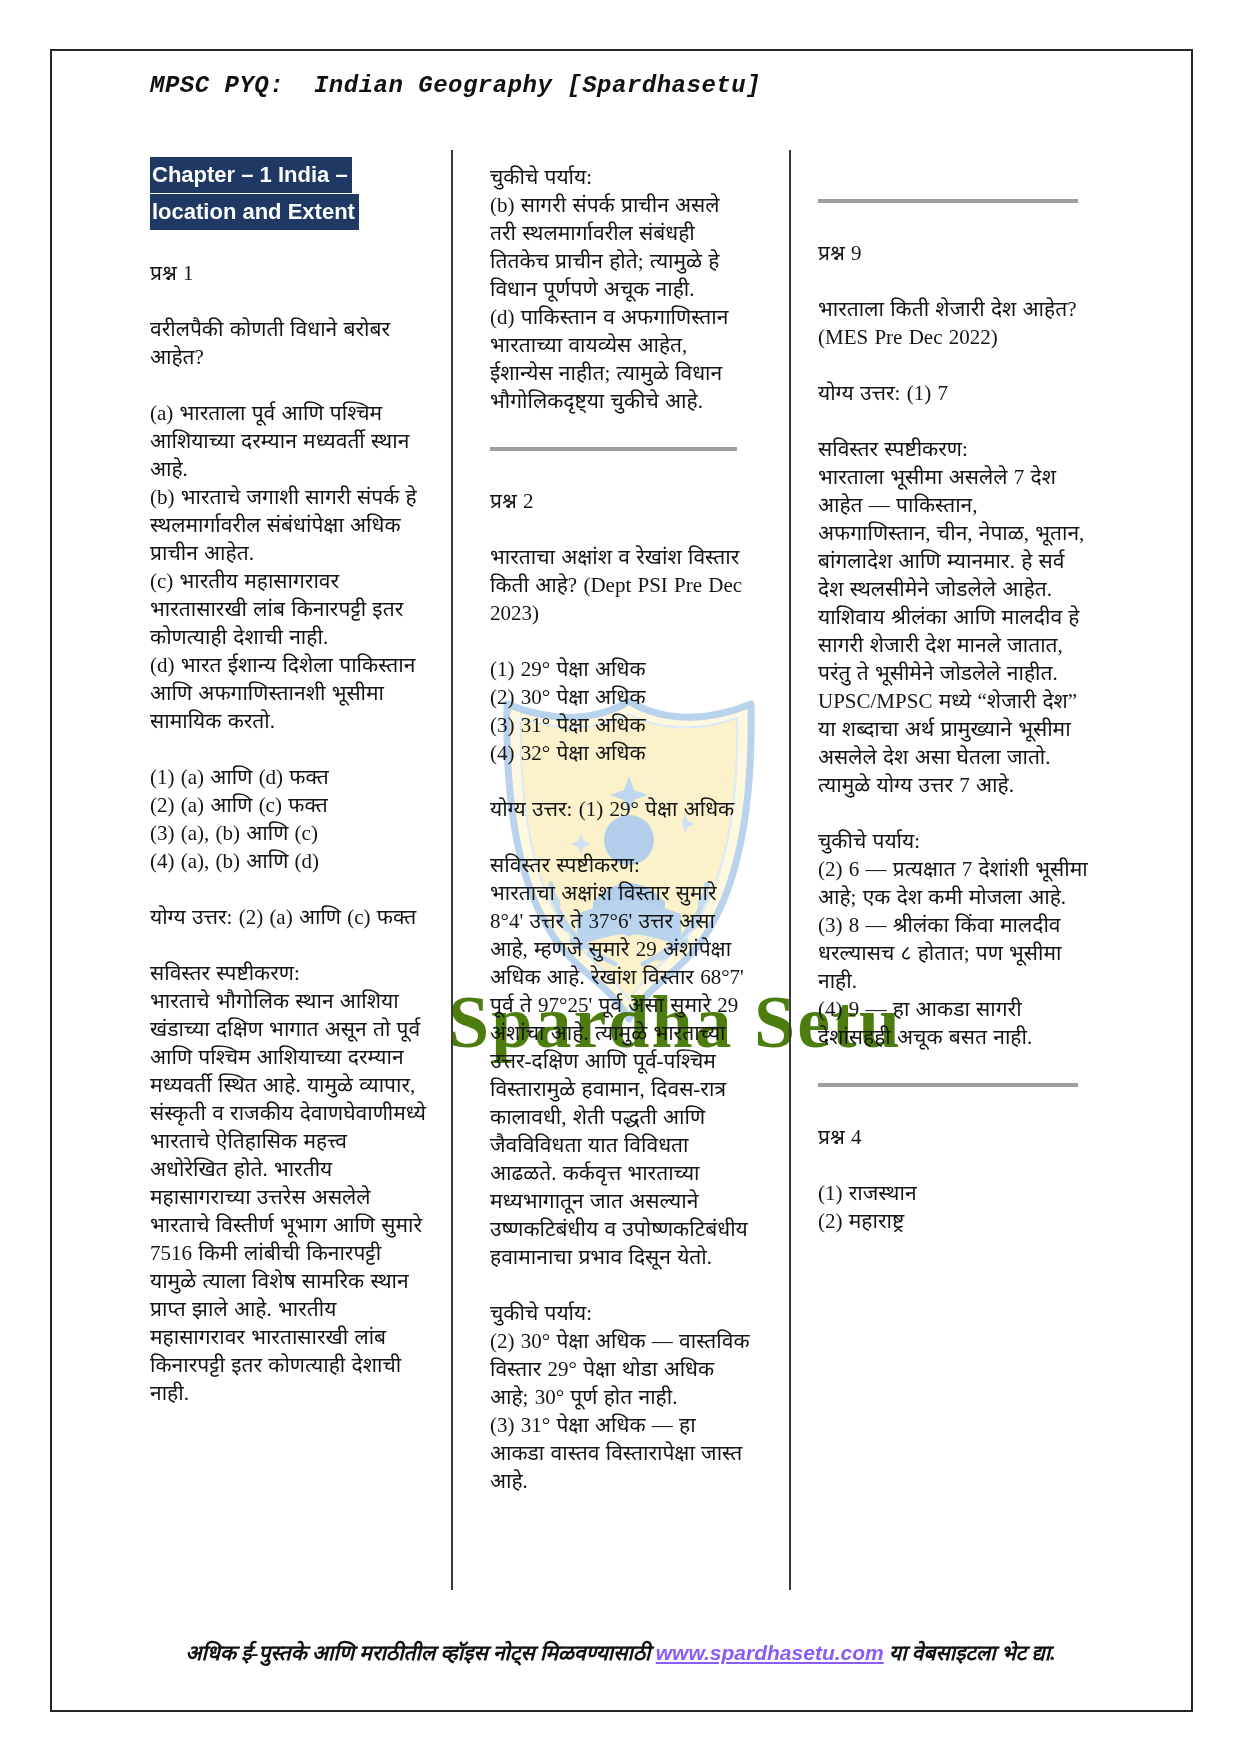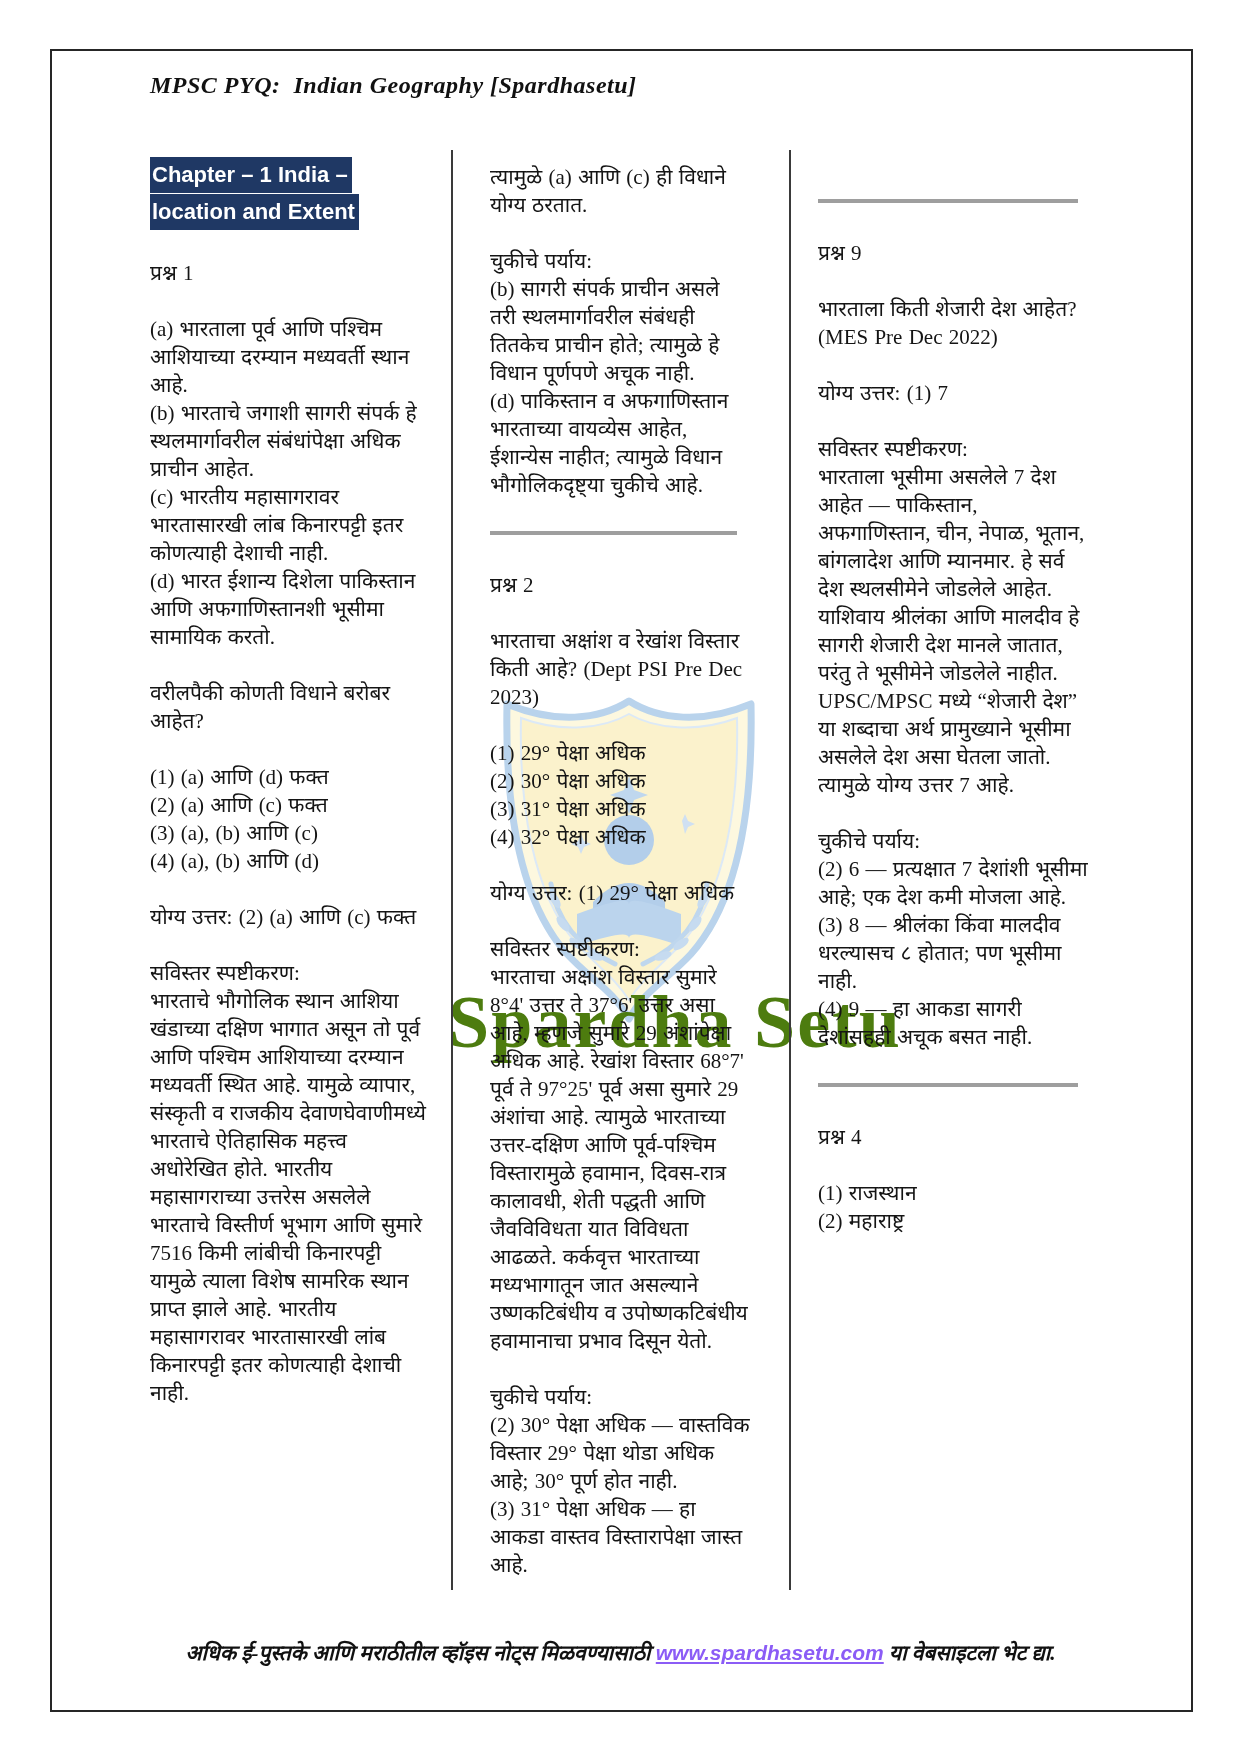--- a/index.html
+++ b/index.html
@@ -7,21 +7,21 @@
     width:1241px;height:1755px;position:relative;background:#ffffff;
     font-family:"Liberation Serif","DejaVu Serif",serif;color:#141414;
     overflow:hidden;
   }
   .border-frame{
     position:absolute;left:50px;top:49px;width:1139px;height:1659px;
     border:2px solid #262626;z-index:1;pointer-events:none;
   }
   .doc-header{
     position:absolute;left:150px;top:72px;z-index:2;
-    font-family:Liberation Serif, serif;
+    font-family:Liberation Mono, monospace;
     font-weight:bold;font-style:italic;font-size:24px;letter-spacing:.5px;
     white-space:pre;color:#111;
   }
   .col{position:absolute;top:157px;z-index:2;}
   #col1{left:150px;width:280px;}
   #col2{left:490px;width:260px;padding-top:6px;}
   #col3{left:818px;width:274px;padding-top:10px;}
   .para{
     margin:0 0 28px 0;font-size:21px;line-height:28px;
     white-space:pre-line;word-spacing:1px;
@@ -89,35 +89,34 @@
 
 <div id="vsep1" class="vsep"></div>
 <div id="vsep2" class="vsep"></div>
 
 <div id="col1" class="col">
   <div class="chapter-heading">
     <span>Chapter – 1 India –</span><br>
     <span>location and Extent</span>
   </div>
 <p class="para">प्रश्न 1</p>
+    <p class="para">वरीलपैकी कोणती विधाने बरोबर आहेत?</p>
     <p class="para">(a) भारताला पूर्व आणि पश्चिम आशियाच्या दरम्यान मध्यवर्ती स्थान आहे.
 (b) भारताचे जगाशी सागरी संपर्क हे स्थलमार्गावरील संबंधांपेक्षा अधिक प्राचीन आहेत.
 (c) भारतीय महासागरावर भारतासारखी लांब किनारपट्टी इतर कोणत्याही देशाची नाही.
 (d) भारत ईशान्य दिशेला पाकिस्तान आणि अफगाणिस्तानशी भूसीमा सामायिक करतो.</p>
-    <p class="para">वरीलपैकी कोणती विधाने बरोबर आहेत?</p>
     <p class="para">(1) (a) आणि (d) फक्त
 (2) (a) आणि (c) फक्त
 (3) (a), (b) आणि (c)
 (4) (a), (b) आणि (d)</p>
     <p class="para">योग्य उत्तर: (2) (a) आणि (c) फक्त</p>
     <p class="para">सविस्तर स्पष्टीकरण:
 भारताचे भौगोलिक स्थान आशिया खंडाच्या दक्षिण भागात असून तो पूर्व आणि पश्चिम आशियाच्या दरम्यान मध्यवर्ती स्थित आहे. यामुळे व्यापार, संस्कृती व राजकीय देवाणघेवाणीमध्ये भारताचे ऐतिहासिक महत्त्व अधोरेखित होते. भारतीय महासागराच्या उत्तरेस असलेले भारताचे विस्तीर्ण भूभाग आणि सुमारे 7516 किमी लांबीची किनारपट्टी यामुळे त्याला विशेष सामरिक स्थान प्राप्त झाले आहे. भारतीय महासागरावर भारतासारखी लांब किनारपट्टी इतर कोणत्याही देशाची नाही.</p>
   </div>
 <div id="col2" class="col">
-    <p class="para">त्यामुळे (a) आणि (c) ही विधाने योग्य ठरतात.</p>
     <p class="para">चुकीचे पर्याय:
 (b) सागरी संपर्क प्राचीन असले तरी स्थलमार्गावरील संबंधही तितकेच प्राचीन होते; त्यामुळे हे विधान पूर्णपणे अचूक नाही.
 (d) पाकिस्तान व अफगाणिस्तान भारताच्या वायव्येस आहेत, ईशान्येस नाहीत; त्यामुळे विधान भौगोलिकदृष्ट्या चुकीचे आहे.</p>
     <div class="hr"></div>
     <p class="para">प्रश्न 2</p>
     <p class="para">भारताचा अक्षांश व रेखांश विस्तार किती आहे? (Dept PSI Pre Dec 2023)</p>
     <p class="para">(1) 29° पेक्षा अधिक
 (2) 30° पेक्षा अधिक
 (3) 31° पेक्षा अधिक
 (4) 32° पेक्षा अधिक</p>

